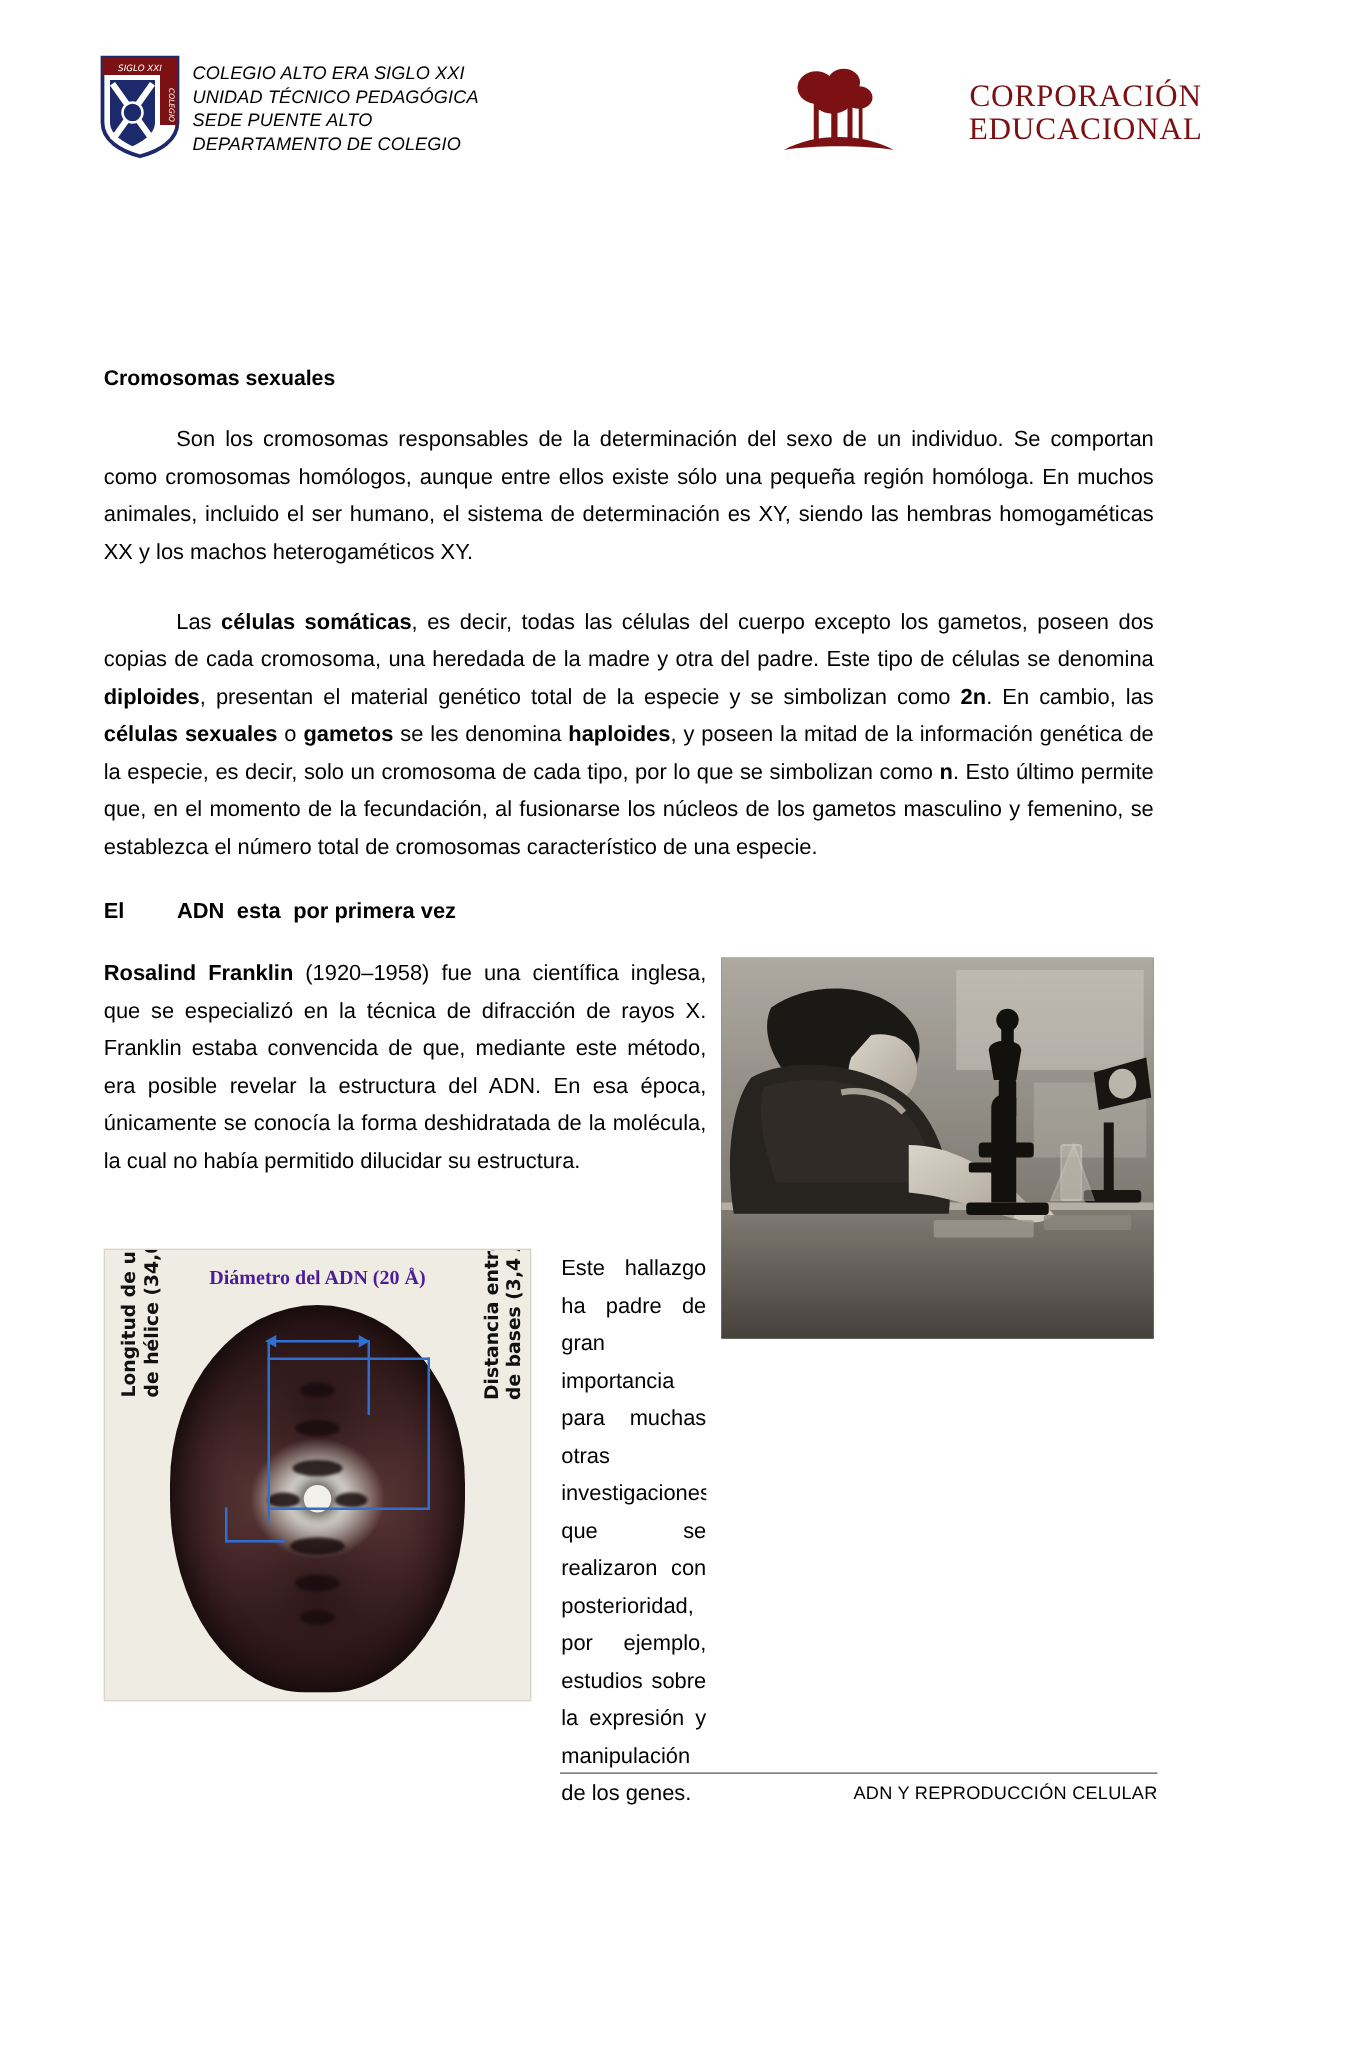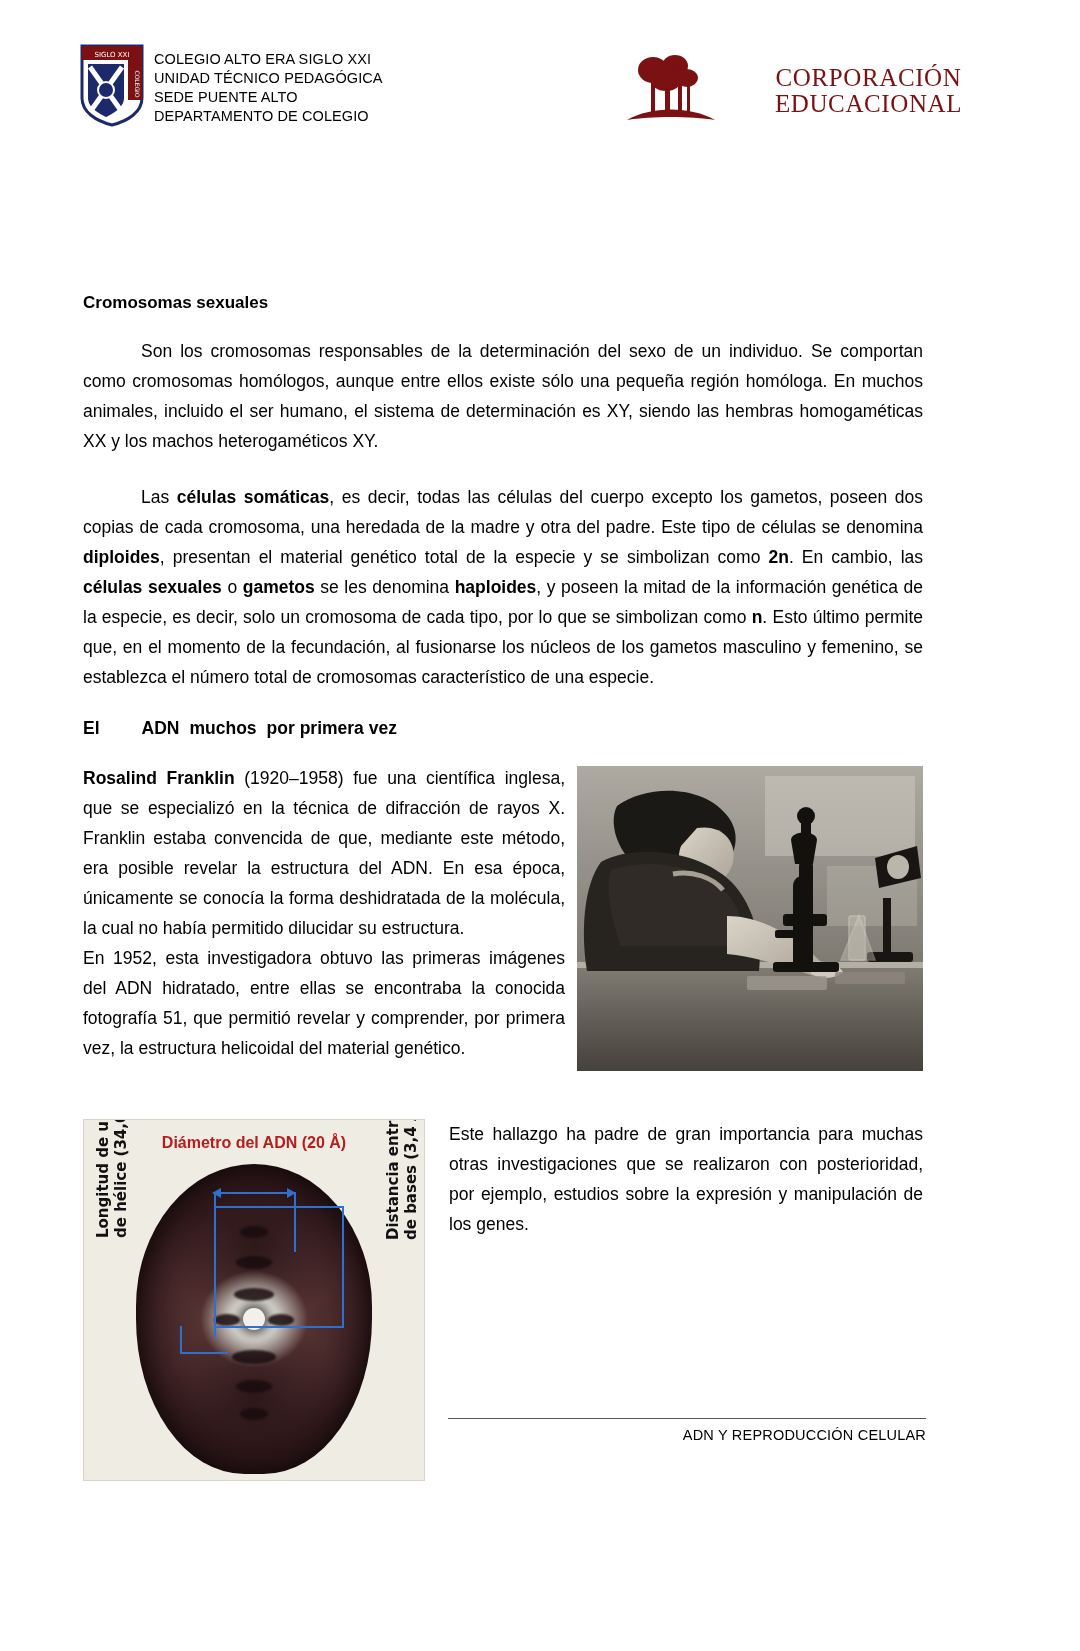--- a/index.html
+++ b/index.html
@@ -23,20 +23,21 @@
     left: 78px;
     width: 930px;
     height: 110px;
   }
   .header-left {
     position: absolute;
     left: 0;
     top: 0;
     display: flex;
     align-items: flex-start;
+    font-style: italic;
   }
   .crest {
     width: 68px;
     height: 86px;
     position: relative;
     flex: 0 0 auto;
   }
   .crest svg { display: block; }
   .school-lines {
     margin-left: 8px;
@@ -164,22 +165,22 @@
 
   
   .p51-title {
     position: absolute;
     top: 14px;
     left: 0;
     width: 100%;
     text-align: center;
     font-size: 16px;
     font-weight: bold;
-    color: #b91c1c;
-    font-family: Liberation Sans, sans-serif;
+    color: #4c1d95;
+    font-family: Liberation Serif, serif;
   }
   .p51-plate {
     position: absolute;
     left: 52px;
     top: 44px;
     width: 236px;
     height: 310px;
     border-radius: 50% 50% 46% 46% / 46% 46% 50% 50%;
     background:
       radial-gradient(ellipse 38% 26% at 50% 50%, #efefe9 0%, #cfcdc6 26%, rgba(60,40,40,0) 60%),
@@ -298,21 +299,21 @@
 
 <div class="content">
 
   <h2 class="sec">Cromosomas sexuales</h2>
 
   <p class="para"><span class="ind"></span><span>Son los cromosomas responsables de la determinación del sexo de un individuo. Se comportan como cromosomas homólogos, aunque entre ellos existe sólo una pequeña región homóloga. En muchos animales, incluido el ser humano, el sistema de determinación es XY, siendo las hembras homogaméticas XX y los machos heterogaméticos XY.</span></p>
 
 
   <p class="para"><span class="ind"></span><span>Las </span><b>células somáticas</b><span>, es decir, todas las células del cuerpo excepto los gametos, poseen dos copias de cada cromosoma, una heredada de la madre y otra del padre. Este tipo de células se denomina </span><b>diploides</b><span>, presentan el material genético total de la especie y se simbolizan como </span><b>2n</b><span>. En cambio, las </span><b>células sexuales</b><span> o </span><b>gametos</b><span> se les denomina </span><b>haploides</b><span>, y poseen la mitad de la información genética de la especie, es decir, solo un cromosoma de cada tipo, por lo que se simbolizan como </span><b>n</b><span>. Esto último permite que, en el momento de la fecundación, al fusionarse los núcleos de los gametos masculino y femenino, se establezca el número total de cromosomas característico de una especie.</span></p>
 
-  <div class="sec-spaced"><span>El</span><span class="gap1"></span><span>ADN</span><span class="gap2"></span><span>muchos</span><span class="gap3"></span><span>por primera vez</span></div>
+  <div class="sec-spaced"><span>El</span><span class="gap1"></span><span>ADN</span><span class="gap2"></span><span>esta</span><span class="gap3"></span><span>por primera vez</span></div>
 
   <div class="franklin-wrap">
 
     <div class="photo-microscope">
       <svg class="mic-bg" width="346" height="305" viewBox="0 0 346 305" preserveAspectRatio="none">
         <defs>
           <linearGradient id="wallg" x1="0" y1="0" x2="0" y2="1">
             <stop offset="0%" stop-color="#b9b5ac"></stop>
             <stop offset="55%" stop-color="#8e8a82"></stop>
             <stop offset="100%" stop-color="#6a665f"></stop>
@@ -367,21 +368,20 @@
           <path d="M264 194 L282 150 L298 194 Z" fill="#d8d3c7" opacity="0.45" stroke="#f0ebe0" stroke-width="1.5"></path>
         </g>
         <rect x="170" y="210" width="80" height="14" rx="2" fill="#a8a299" opacity="0.8"></rect>
         <rect x="258" y="206" width="70" height="12" rx="2" fill="#968f86" opacity="0.8"></rect>
 
         <rect x="0" y="0" width="346" height="305" fill="#000" opacity="0.06"></rect>
       </svg>
     </div>
 
     <p class="franklin-text"><b>Rosalind Franklin</b><span> (1920–1958) fue una científica inglesa, que se especializó en la técnica de difracción de rayos X. Franklin estaba convencida de que, mediante este método, era posible revelar la estructura del ADN. En esa época, únicamente se conocía la forma deshidratada de la molécula, la cual no había permitido dilucidar su estructura.</span></p>
-    <p class="franklin-text p2">En 1952, esta investigadora obtuvo las primeras imágenes del ADN hidratado, entre ellas se encontraba la conocida fotografía 51, que permitió revelar y comprender, por primera vez, la estructura helicoidal del material genético.</p>
   </div>
 
   <div class="lower">
 
     <div class="photo51">
       <div class="p51-title">Diámetro del ADN (20 Å)</div>
 
       <div class="p51-plate">
         <div class="p51-spot" style="left:104px; top:62px; width:28px; height:12px;"></div>
         <div class="p51-spot" style="left:100px; top:92px; width:36px; height:13px;"></div>

